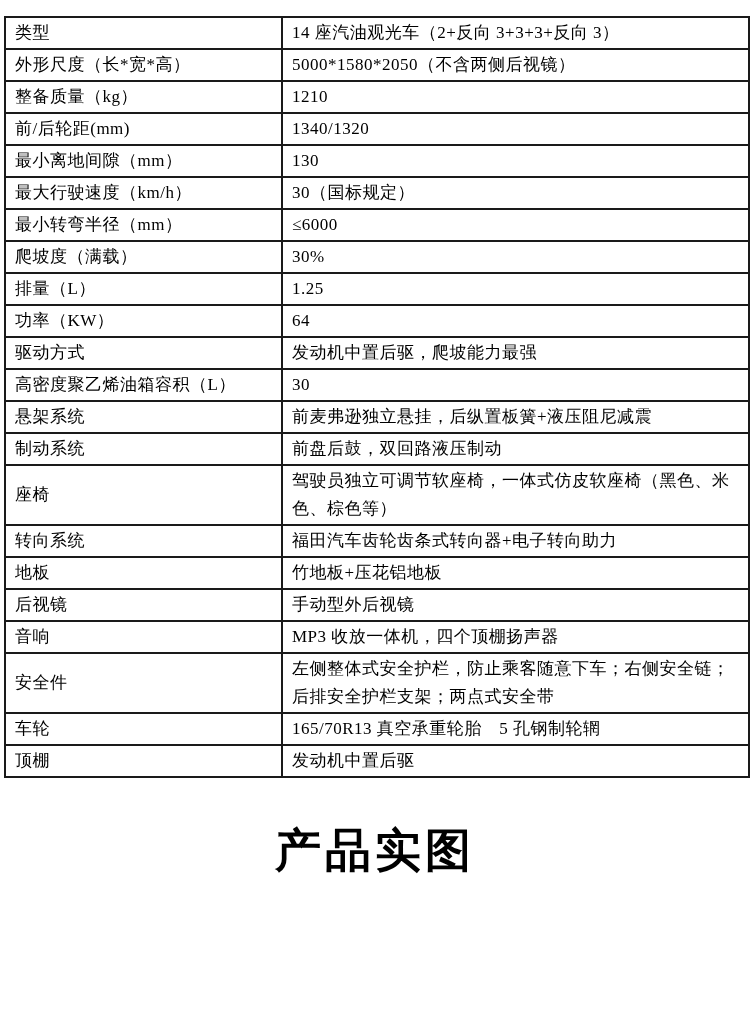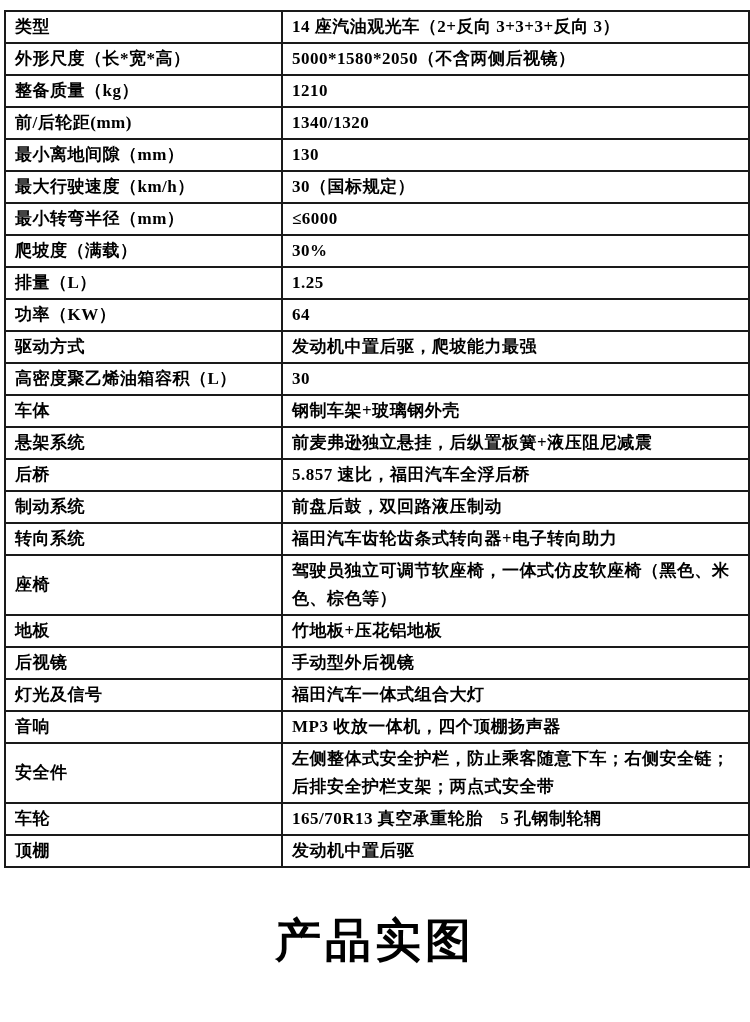--- a/index.html
+++ b/index.html
@@ -16,24 +16,23 @@
   }
   .page {
     width: 750px;
     height: 1022px;
     background: #ffffff;
     overflow: hidden;
   }
   table.spec-table {
     border-collapse: collapse;
     margin-left: 4px;
-    margin-top: 10px;
+    margin-top: 16px;
     width: 740px;
     table-layout: fixed;
-    font-weight: bold;
   }
   table.spec-table td {
     border: 2px solid #1a1a1a;
     font-size: 17px;
     line-height: 28px;
     padding: 1px 8px 1px 9px;
     height: 28px;
     vertical-align: middle;
     word-break: break-all;
     letter-spacing: 0.5px;
@@ -103,54 +102,42 @@
         </tr>
         <tr>
           <td class="label-cell">驱动方式</td>
           <td class="value-cell">发动机中置后驱，爬坡能力最强</td>
         </tr>
         <tr>
           <td class="label-cell">高密度聚乙烯油箱容积（L）</td>
           <td class="value-cell">30</td>
         </tr>
         <tr>
-          <td class="label-cell">车体</td>
-          <td class="value-cell">钢制车架+玻璃钢外壳</td>
-        </tr>
-        <tr>
           <td class="label-cell">悬架系统</td>
           <td class="value-cell">前麦弗逊独立悬挂，后纵置板簧+液压阻尼减震</td>
-        </tr>
-        <tr>
-          <td class="label-cell">后桥</td>
-          <td class="value-cell">5.857 速比，福田汽车全浮后桥</td>
         </tr>
         <tr>
           <td class="label-cell">制动系统</td>
           <td class="value-cell">前盘后鼓，双回路液压制动</td>
         </tr>
         <tr>
+          <td class="label-cell">座椅</td>
+          <td class="value-cell">驾驶员独立可调节软座椅，一体式仿皮软座椅（黑色、米色、棕色等）</td>
+        </tr>
+        <tr>
           <td class="label-cell">转向系统</td>
           <td class="value-cell">福田汽车齿轮齿条式转向器+电子转向助力</td>
-        </tr>
-        <tr>
-          <td class="label-cell">座椅</td>
-          <td class="value-cell">驾驶员独立可调节软座椅，一体式仿皮软座椅（黑色、米色、棕色等）</td>
         </tr>
         <tr>
           <td class="label-cell">地板</td>
           <td class="value-cell">竹地板+压花铝地板</td>
         </tr>
         <tr>
           <td class="label-cell">后视镜</td>
           <td class="value-cell">手动型外后视镜</td>
-        </tr>
-        <tr>
-          <td class="label-cell">灯光及信号</td>
-          <td class="value-cell">福田汽车一体式组合大灯</td>
         </tr>
         <tr>
           <td class="label-cell">音响</td>
           <td class="value-cell">MP3 收放一体机，四个顶棚扬声器</td>
         </tr>
         <tr>
           <td class="label-cell">安全件</td>
           <td class="value-cell">左侧整体式安全护栏，防止乘客随意下车；右侧安全链；后排安全护栏支架；两点式安全带</td>
         </tr>
         <tr>

